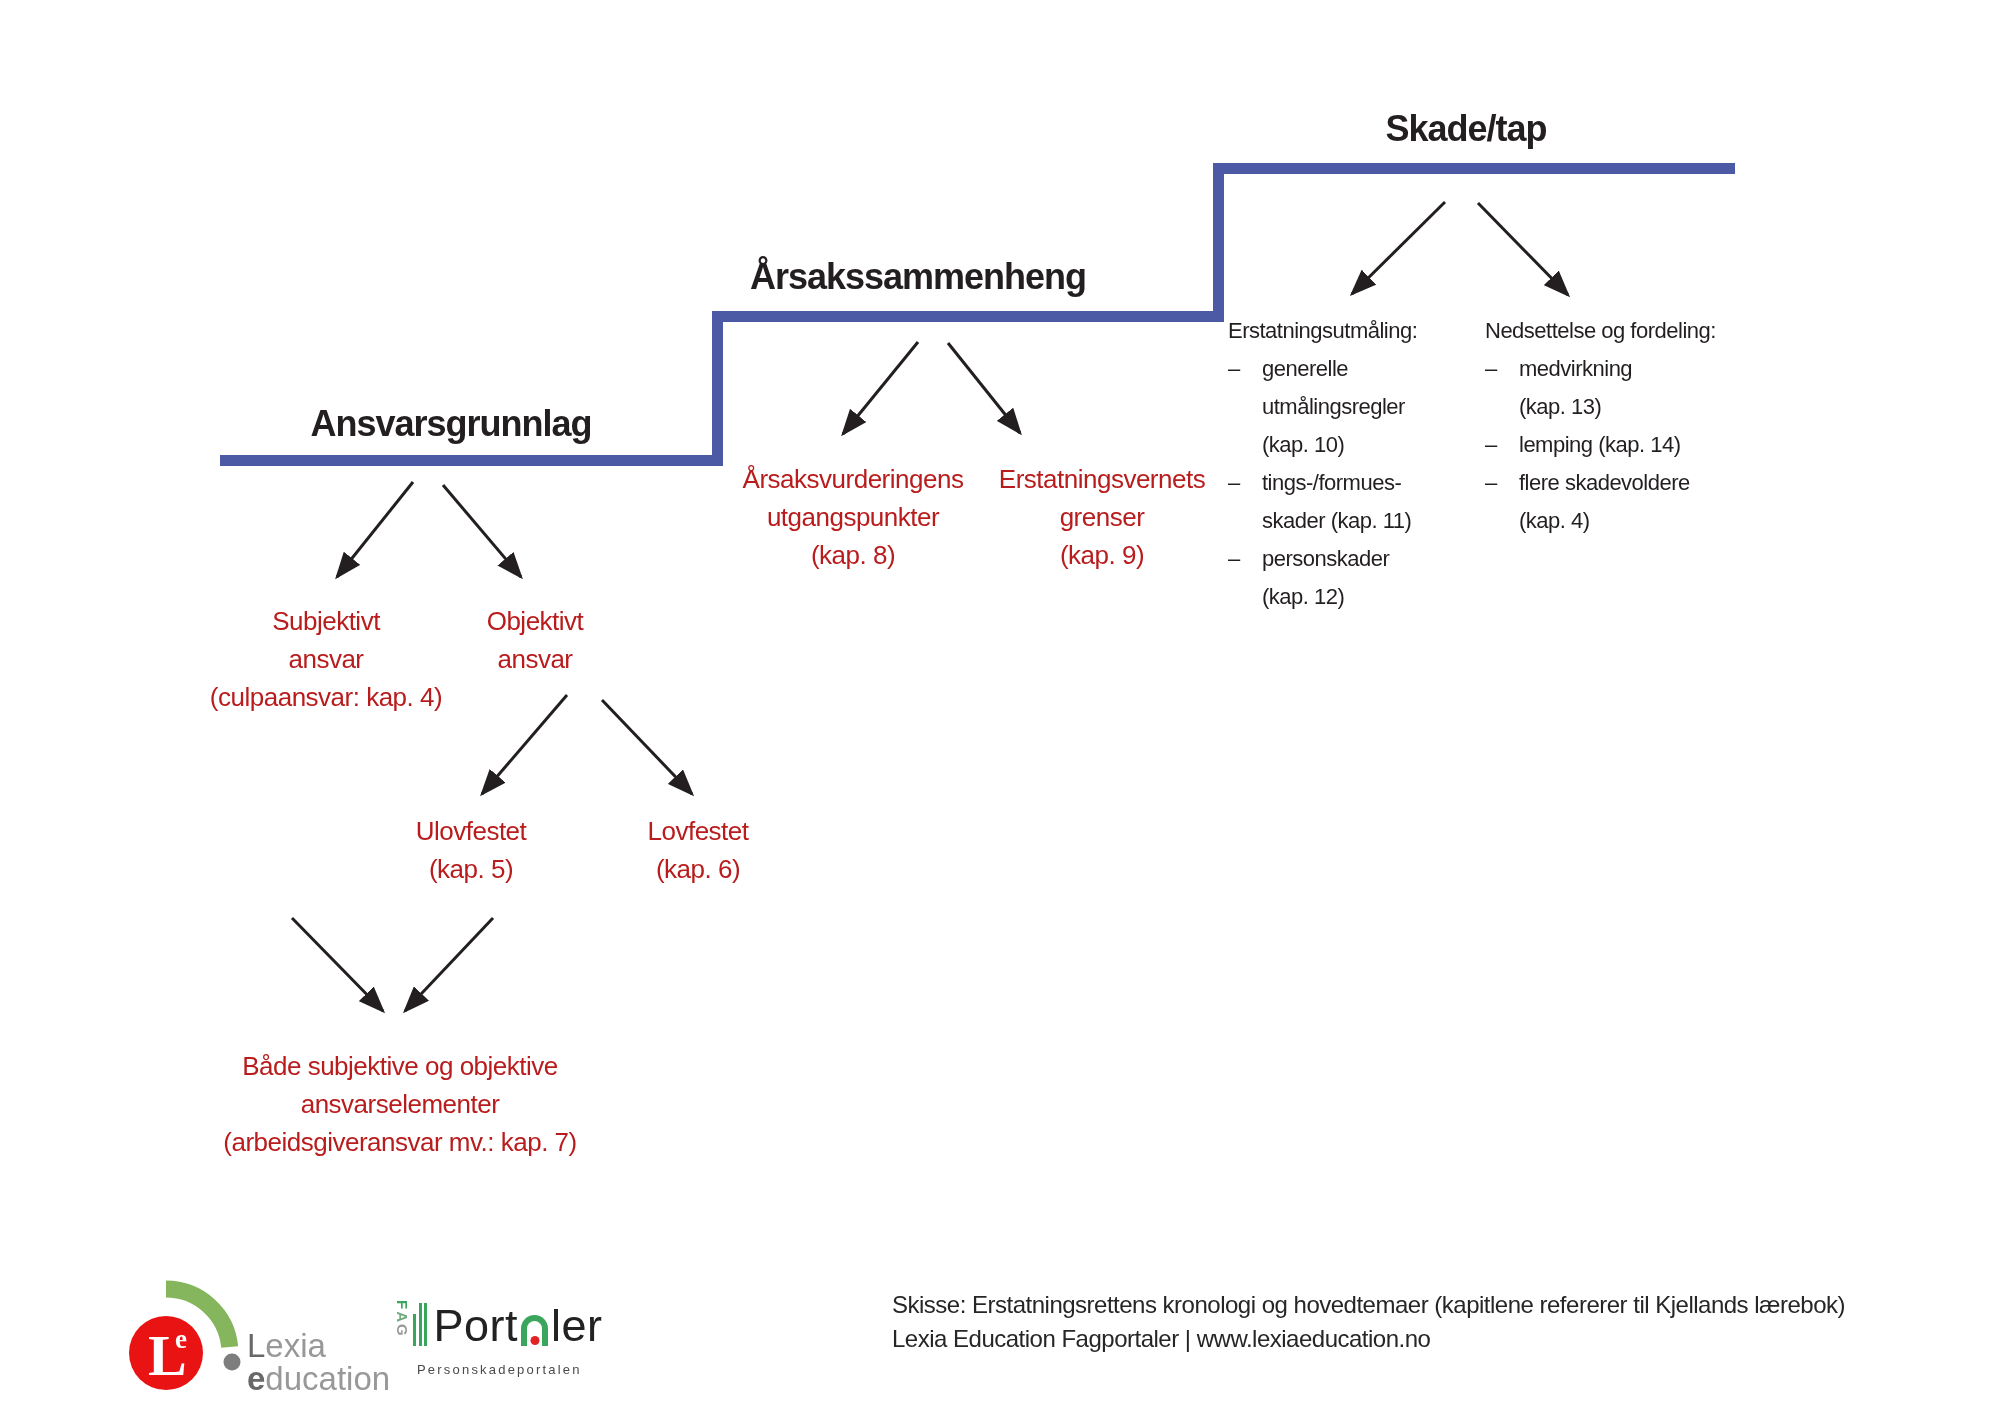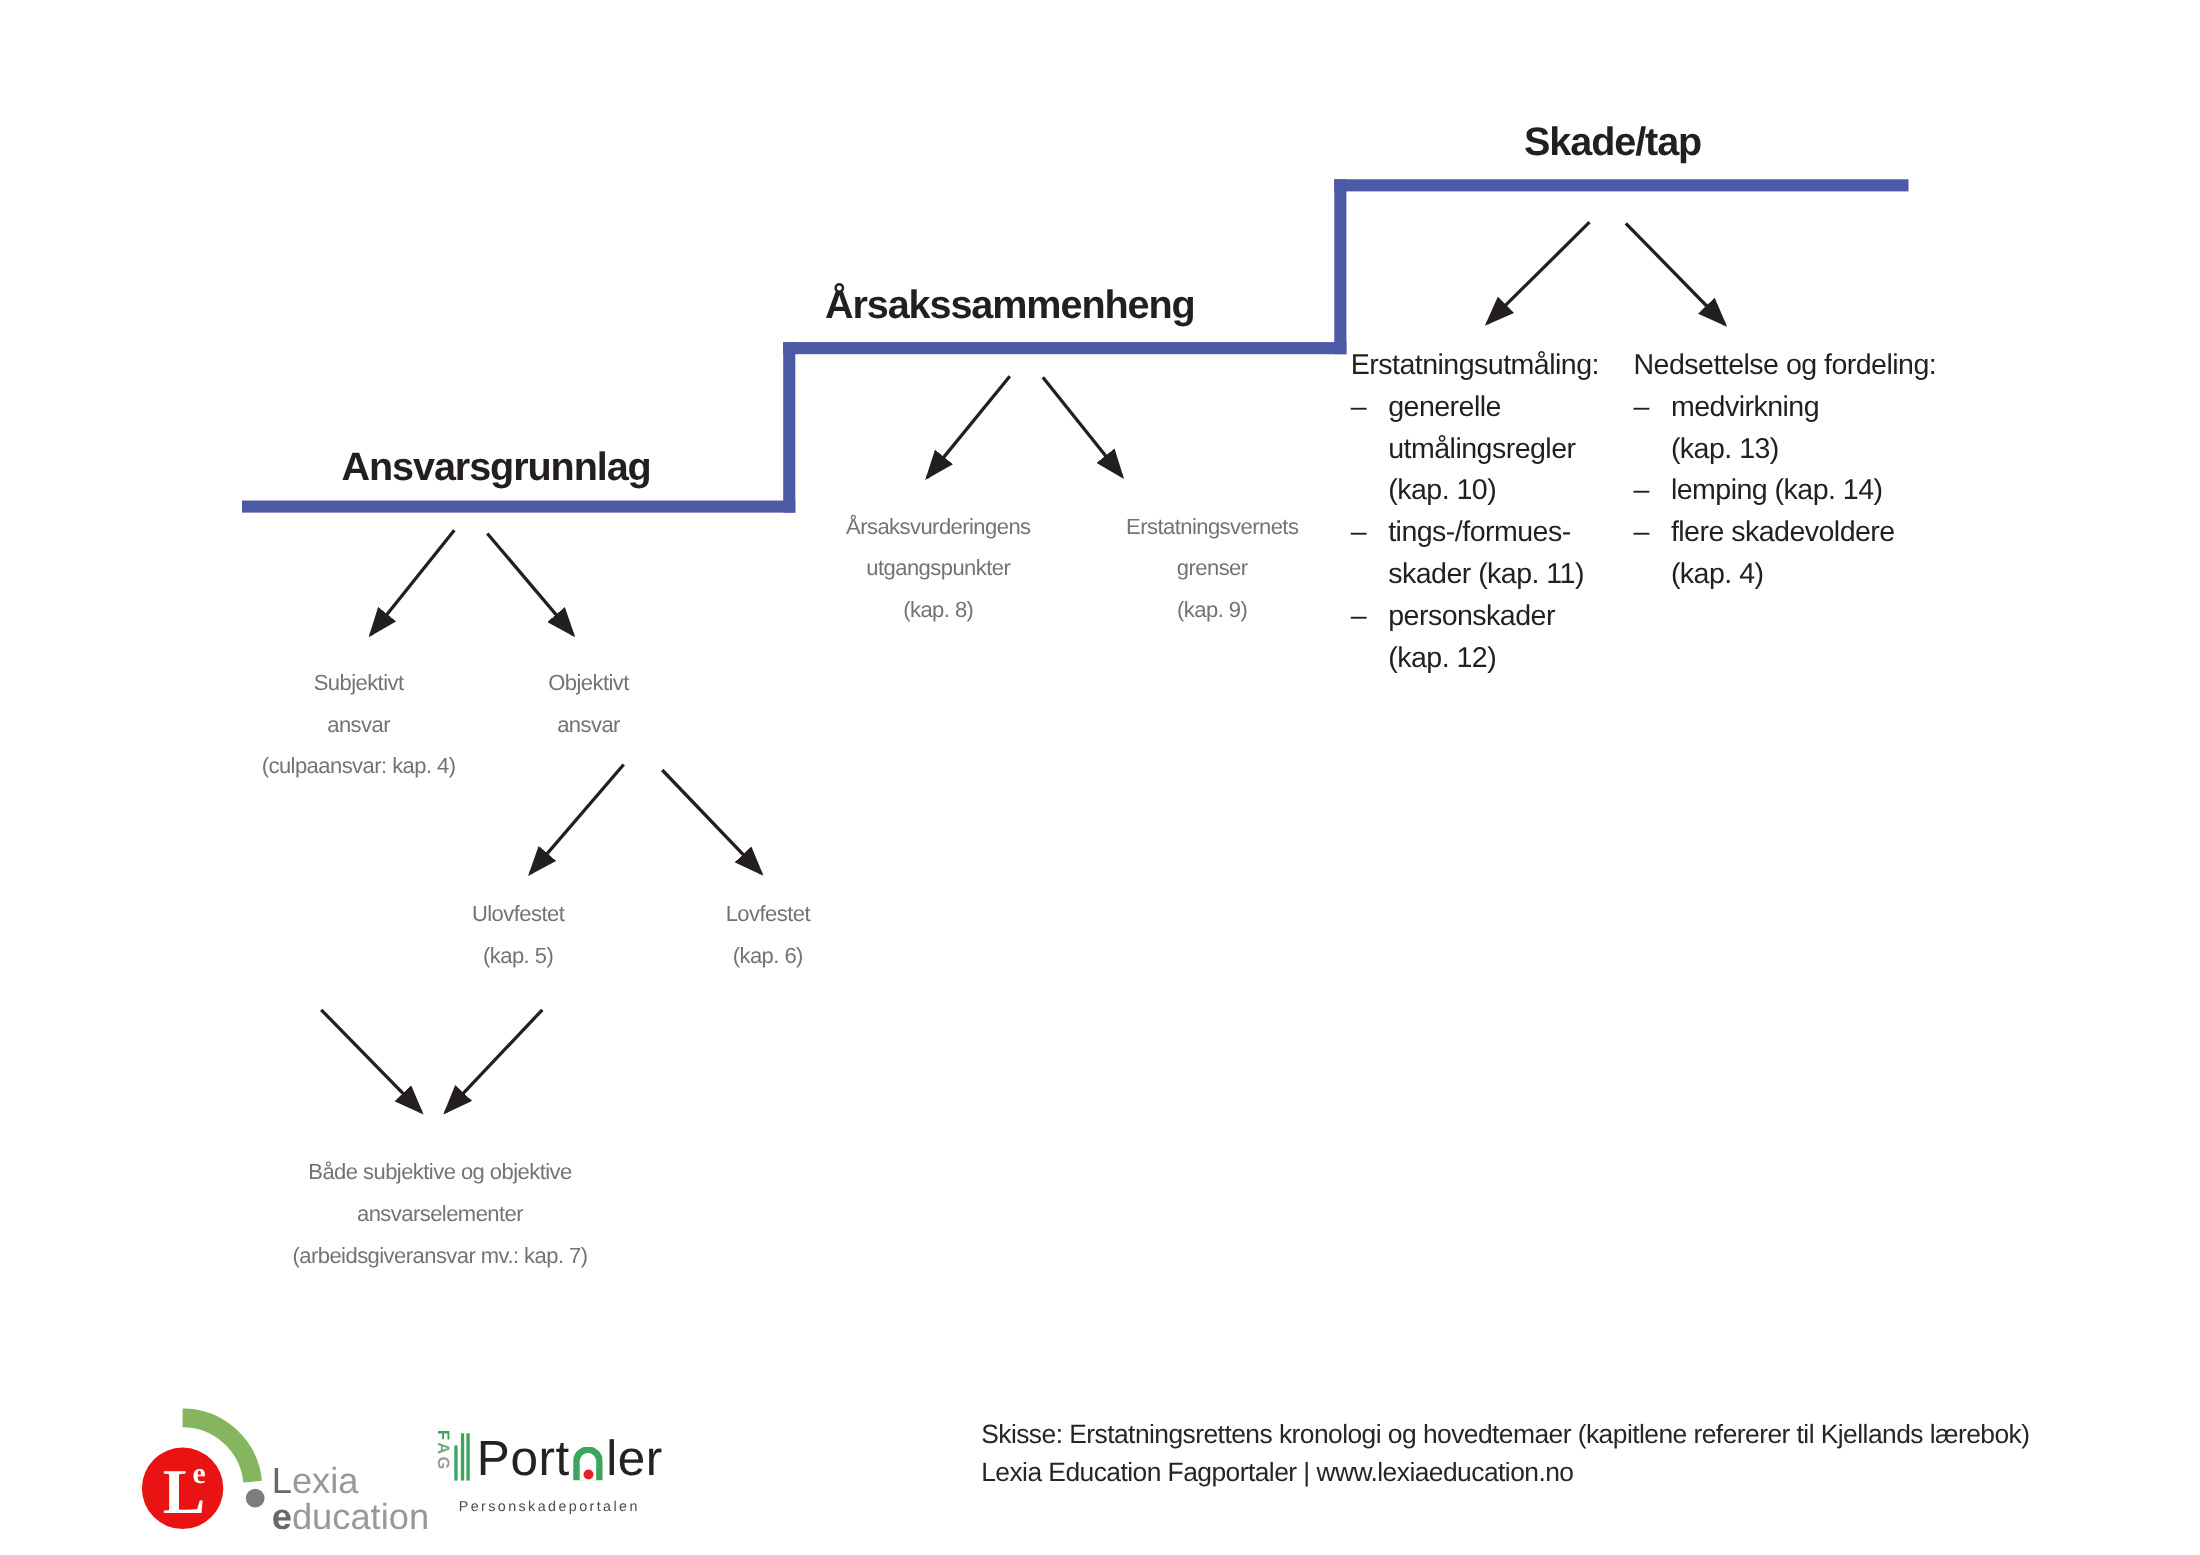--- a/index.html
+++ b/index.html
@@ -2,22 +2,22 @@
 <html><head>
 <meta charset="utf-8">
 <style>
   html,body{margin:0;padding:0;background:#ffffff;}
   .stage{position:relative;width:2000px;height:1414px;background:#ffffff;overflow:hidden;
          font-family:"Liberation Sans",sans-serif;color:#231f20;}
   .bline{position:absolute;background:#4c59a4;}
   .step-title{position:absolute;transform:translateX(-50%);width:max-content;
               font-size:36px;font-weight:bold;letter-spacing:-1px;color:#231f20;}
   .node{position:absolute;transform:translateX(-50%);width:max-content;text-align:center;
-        white-space:pre-line;font-size:20px;line-height:38px;letter-spacing:-0.5px;color:#737373;}
-  .col{position:absolute;font-size:26px;line-height:38px;letter-spacing:-0.5px;color:#231f20;}
+        white-space:pre-line;font-size:26px;line-height:38px;letter-spacing:-0.5px;color:#b91c1c;}
+  .col{position:absolute;font-size:22px;line-height:38px;letter-spacing:-0.5px;color:#231f20;}
   .col .heading{white-space:nowrap;}
   .col .item{display:flex;align-items:flex-start;}
   .col .marker{width:34px;flex:0 0 34px;}
   .col .itext{white-space:pre-line;}
   .arrows{position:absolute;left:0;top:0;pointer-events:none;}
   
   .caption{position:absolute;left:892px;top:1288px;font-size:24px;line-height:34px;
            letter-spacing:-0.5px;color:#262626;}
   .lexia-svg{position:absolute;left:120px;top:1268px;}
   .portaler{position:absolute;left:395px;top:1294px;width:240px;height:95px;}

